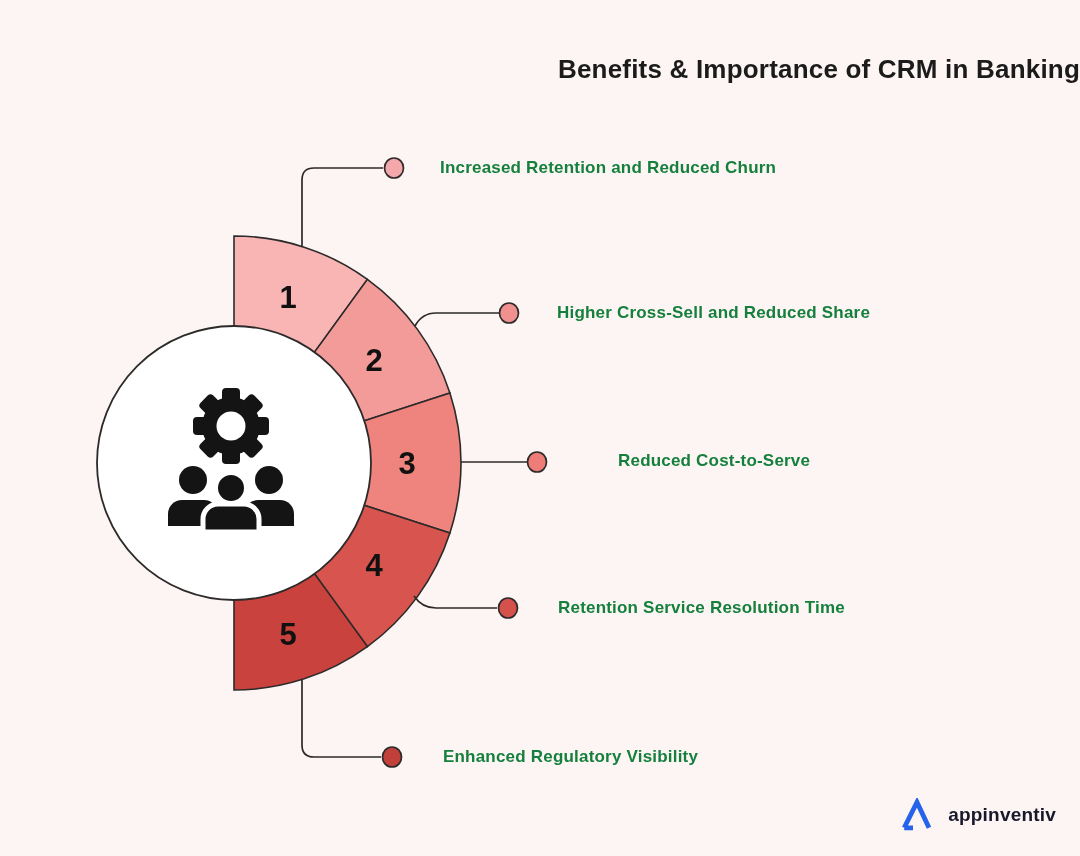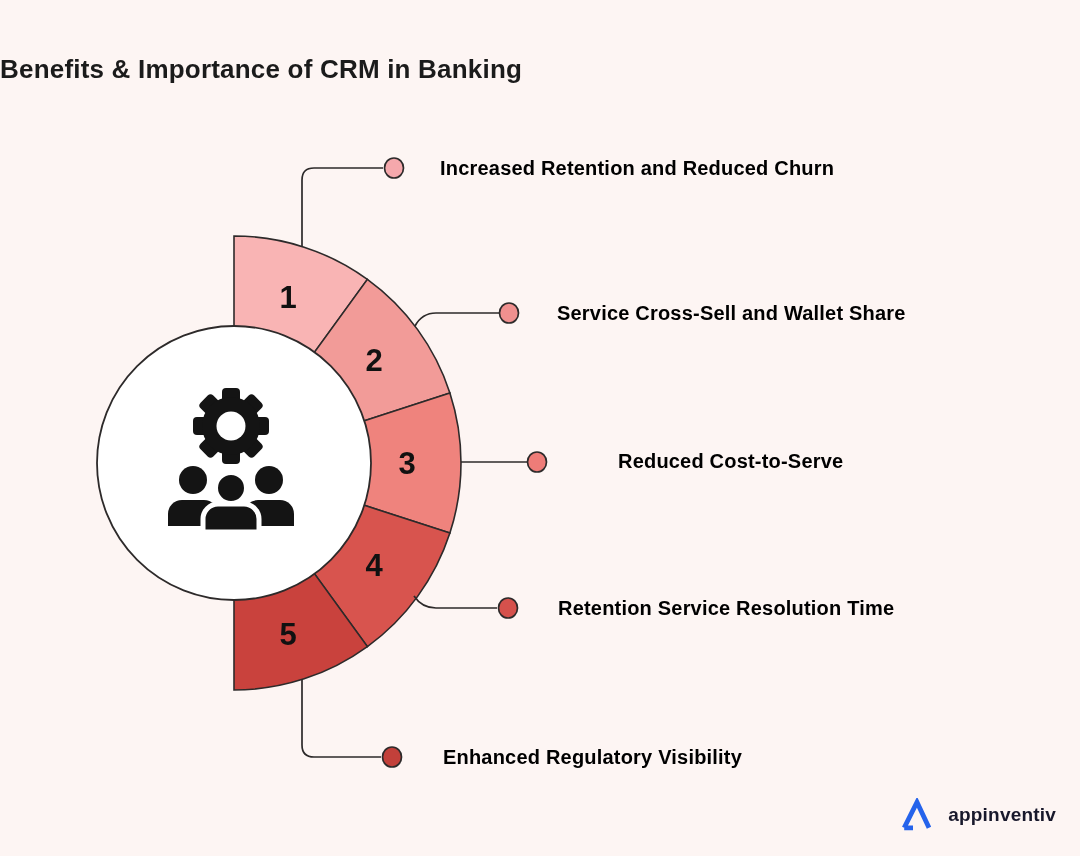--- a/index.html
+++ b/index.html
@@ -9,21 +9,21 @@
     height: 856px;
     background: #FDF5F3;
     font-family: "Liberation Sans", sans-serif;
     overflow: hidden;
   }
   .title {
     position: absolute;
     top: 54px;
     left: 0;
     width: 100%;
-    text-align: left;
+    text-align: right;
     font-size: 26px;
     font-weight: 700;
     color: #1B1B1B;
     letter-spacing: 0.2px;
   }
   .diagram-svg {
     position: absolute;
     top: 0;
     left: 0;
   }
@@ -33,23 +33,23 @@
     font-family: "Liberation Sans", sans-serif;
     font-size: 31px;
     font-weight: 700;
     fill: #111111;
   }
   .connector { fill: none; stroke: #2D2A2A; stroke-width: 1.7; }
   .dot { stroke: #2D2A2A; stroke-width: 1.7; }
   .benefit-label {
     position: absolute;
     white-space: nowrap;
-    font-size: 20px;
+    font-size: 17px;
     font-weight: 700;
-    color: #000000;
+    color: #15803d;
     letter-spacing: 0.2px;
     line-height: 24px;
     text-align: right;
   }
   .label-1 { left: 440px; top: 156px; }
   .label-2 { left: 557px; top: 301px; }
   .label-3 { left: 586px; top: 449px; margin-left: 32px; }
   .label-4 { left: 558px; top: 596px; }
   .label-5 { left: 443px; top: 745px; }
   .logo {
@@ -124,21 +124,21 @@
     <g>
       <ellipse class="dot" cx="394" cy="168" rx="9.5" ry="10" fill="#F5A8AC"></ellipse>
       <ellipse class="dot" cx="509" cy="313" rx="9.5" ry="10" fill="#F0908F"></ellipse>
       <ellipse class="dot" cx="537" cy="462" rx="9.5" ry="10" fill="#EE7C78"></ellipse>
       <ellipse class="dot" cx="508" cy="608" rx="9.5" ry="10" fill="#D5514C"></ellipse>
       <ellipse class="dot" cx="392" cy="757" rx="9.5" ry="10" fill="#C2403A"></ellipse>
     </g>
   </svg>
 
   <div class="benefit-label label-1">Increased Retention and Reduced Churn</div>
-  <div class="benefit-label label-2">Service Cross-Sell and Wallet Share</div>
+  <div class="benefit-label label-2">Higher Cross-Sell and Reduced Share</div>
   <div class="benefit-label label-3">Reduced Cost-to-Serve</div>
   <div class="benefit-label label-4">Retention Service Resolution Time</div>
   <div class="benefit-label label-5">Enhanced Regulatory Visibility</div>
 
   <div class="logo">
     <svg width="32" height="34" viewBox="0 0 40 40">
       <path d="M4,36 H15 M4,36 L20,4 L35,36" fill="none" stroke="#2563EB" stroke-width="6" stroke-linejoin="miter" stroke-linecap="butt"></path>
     </svg>
     <span class="logo-text">appinventiv</span>
   </div>

